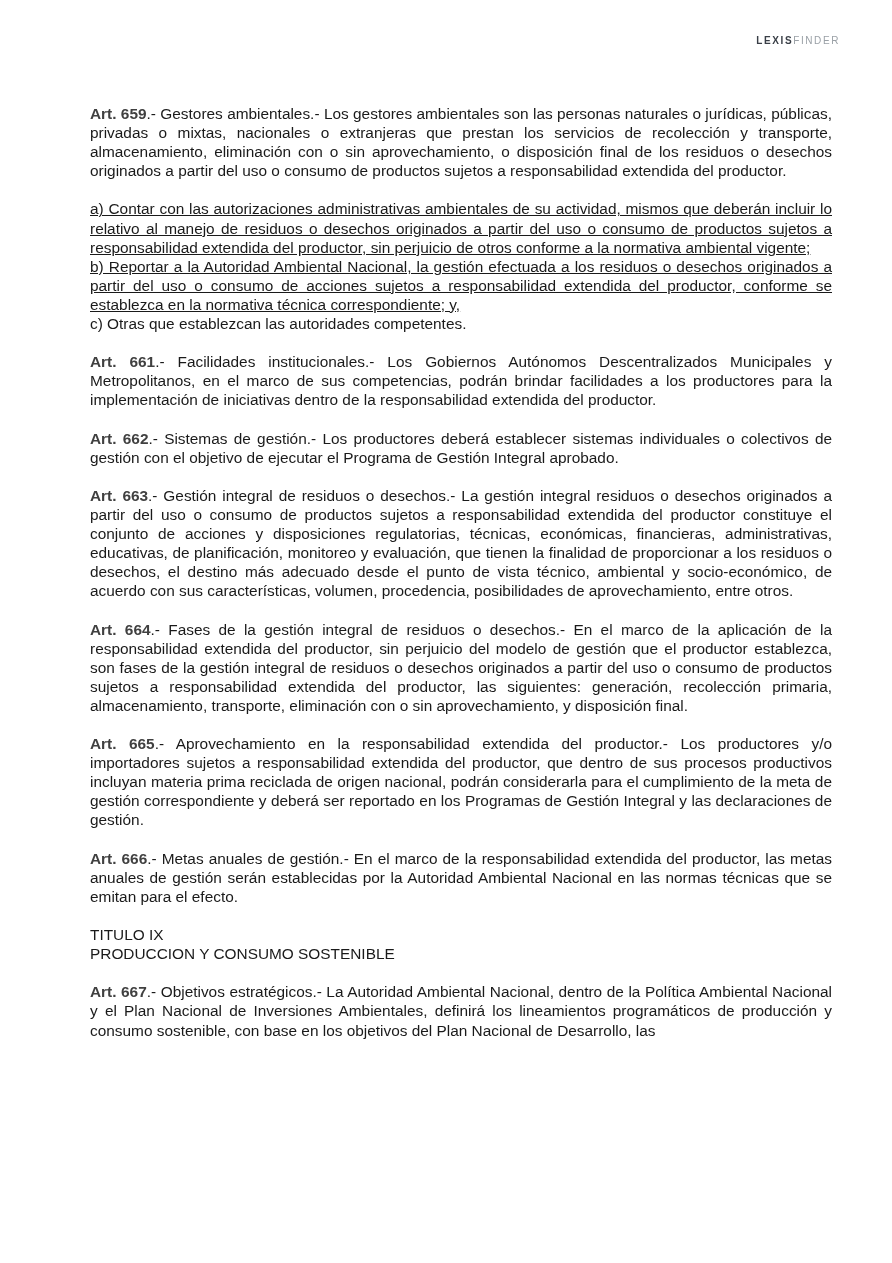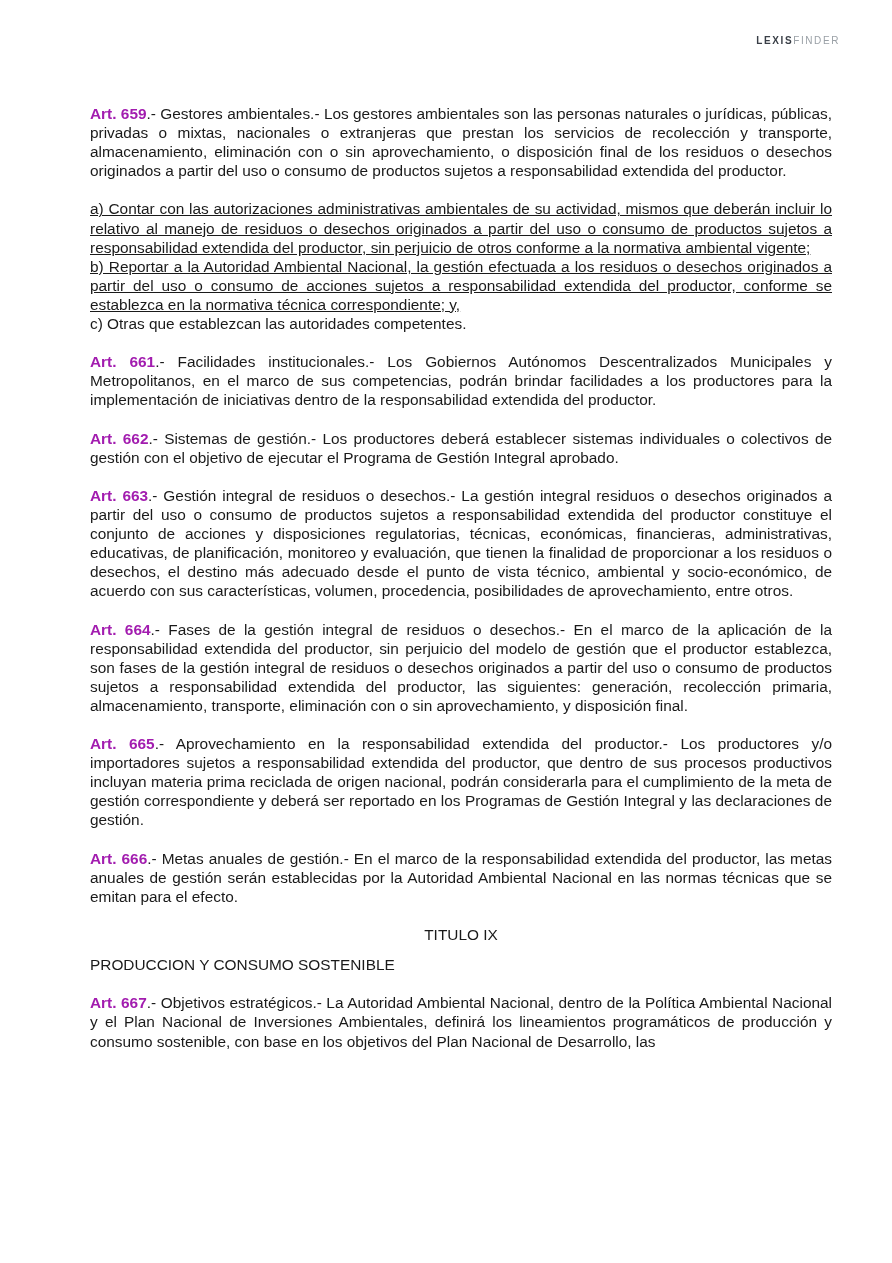--- a/index.html
+++ b/index.html
@@ -5,22 +5,22 @@
   html, body { margin: 0; padding: 0; background: #ffffff; }
   body { width: 892px; height: 1263px; position: relative; overflow: hidden;
          font-family: "Liberation Sans", sans-serif; color: #1a1a1a; }
   .brand { position: absolute; top: 35px; right: 52px; font-size: 10px; letter-spacing: 1.6px; }
   .brand .b1 { color: #3a3f47; font-weight: bold; }
   .brand .b2 { color: #9aa0a6; }
   .content { position: absolute; top: 104px; left: 90px; width: 742px;
              font-size: 15.4px; line-height: 19.1px; text-align: justify; }
   .para { margin: 0 0 19.1px 0; }
   .para.tight { margin-bottom: 0; text-decoration: underline; }
-  .art { color: #a21caf; font-weight: bold; }
-  .heading { margin: 11px; text-align: center; }
+  .art { color: #404040; font-weight: bold; }
+  .heading { margin: 0; text-align: left; }
   .footer { position: absolute; top: 1284px; left: 0; width: 862px; text-align: center;
             font-size: 11.8px; line-height: 14px; color: #9a9a9a; }
 </style>
 </head>
 <body>
 
 <div class="brand"><span class="b1">LEXIS</span><span class="b2">FINDER</span></div>
 
 <div class="content">
 

